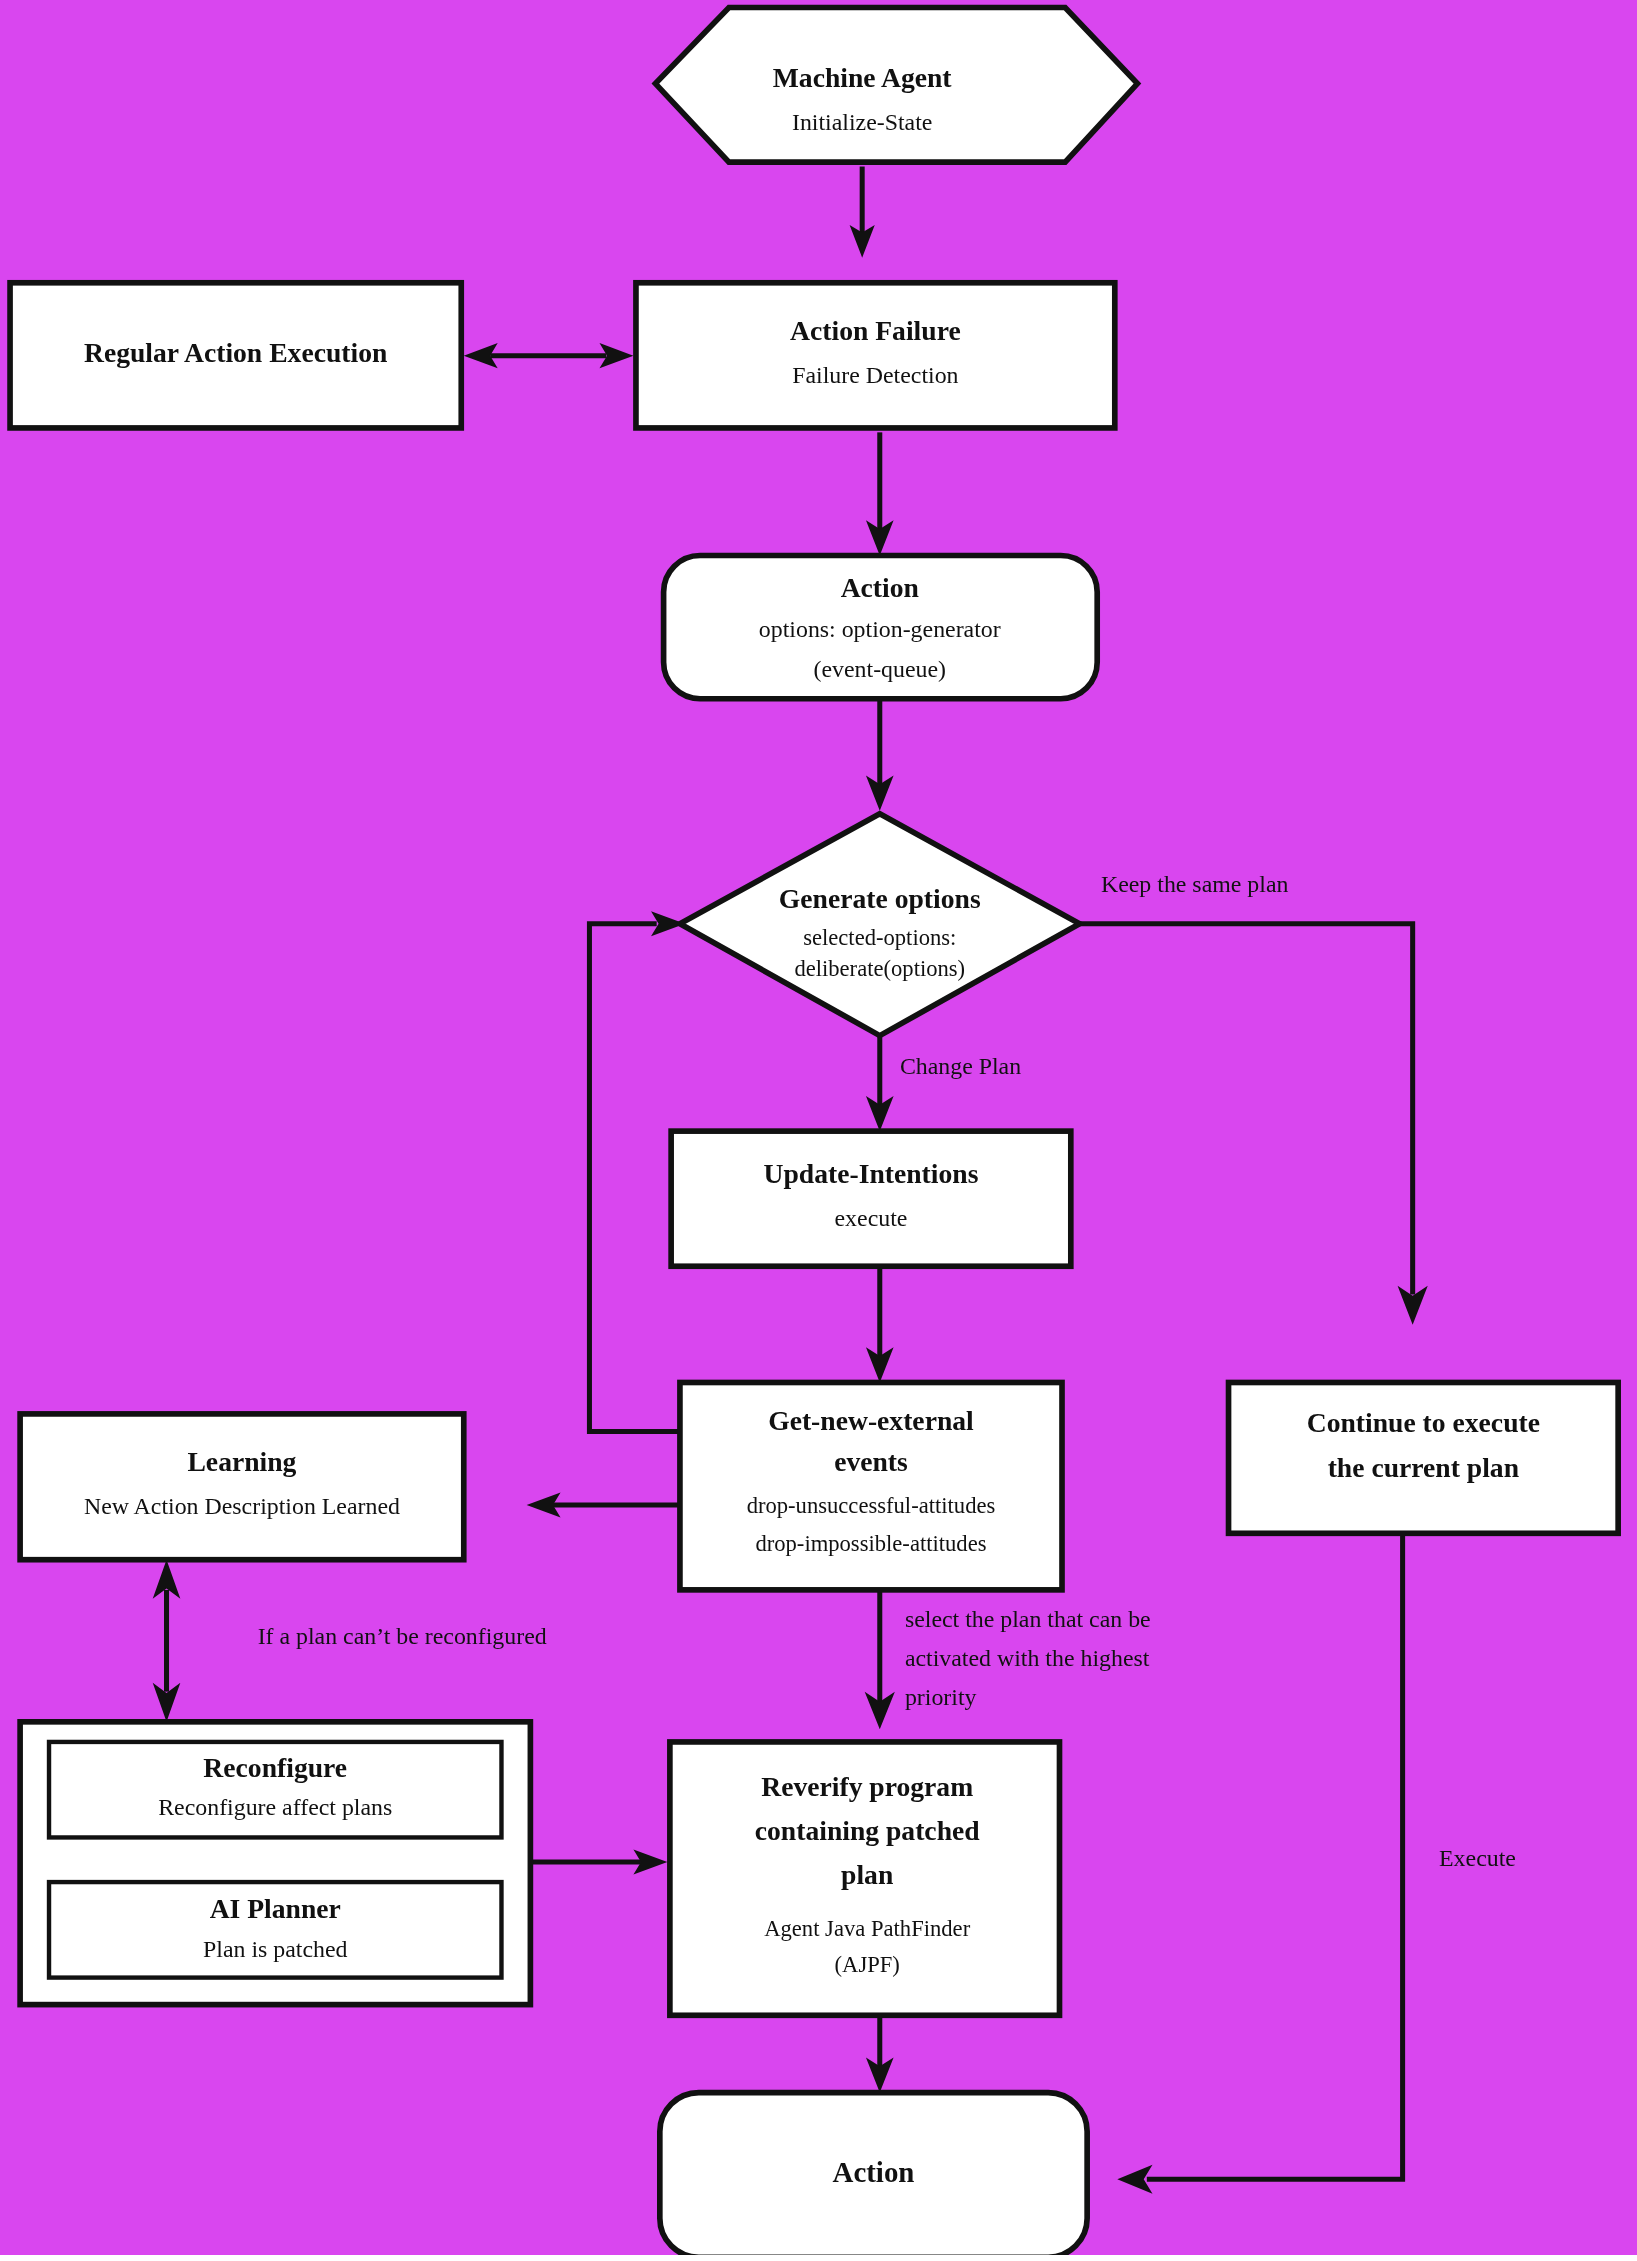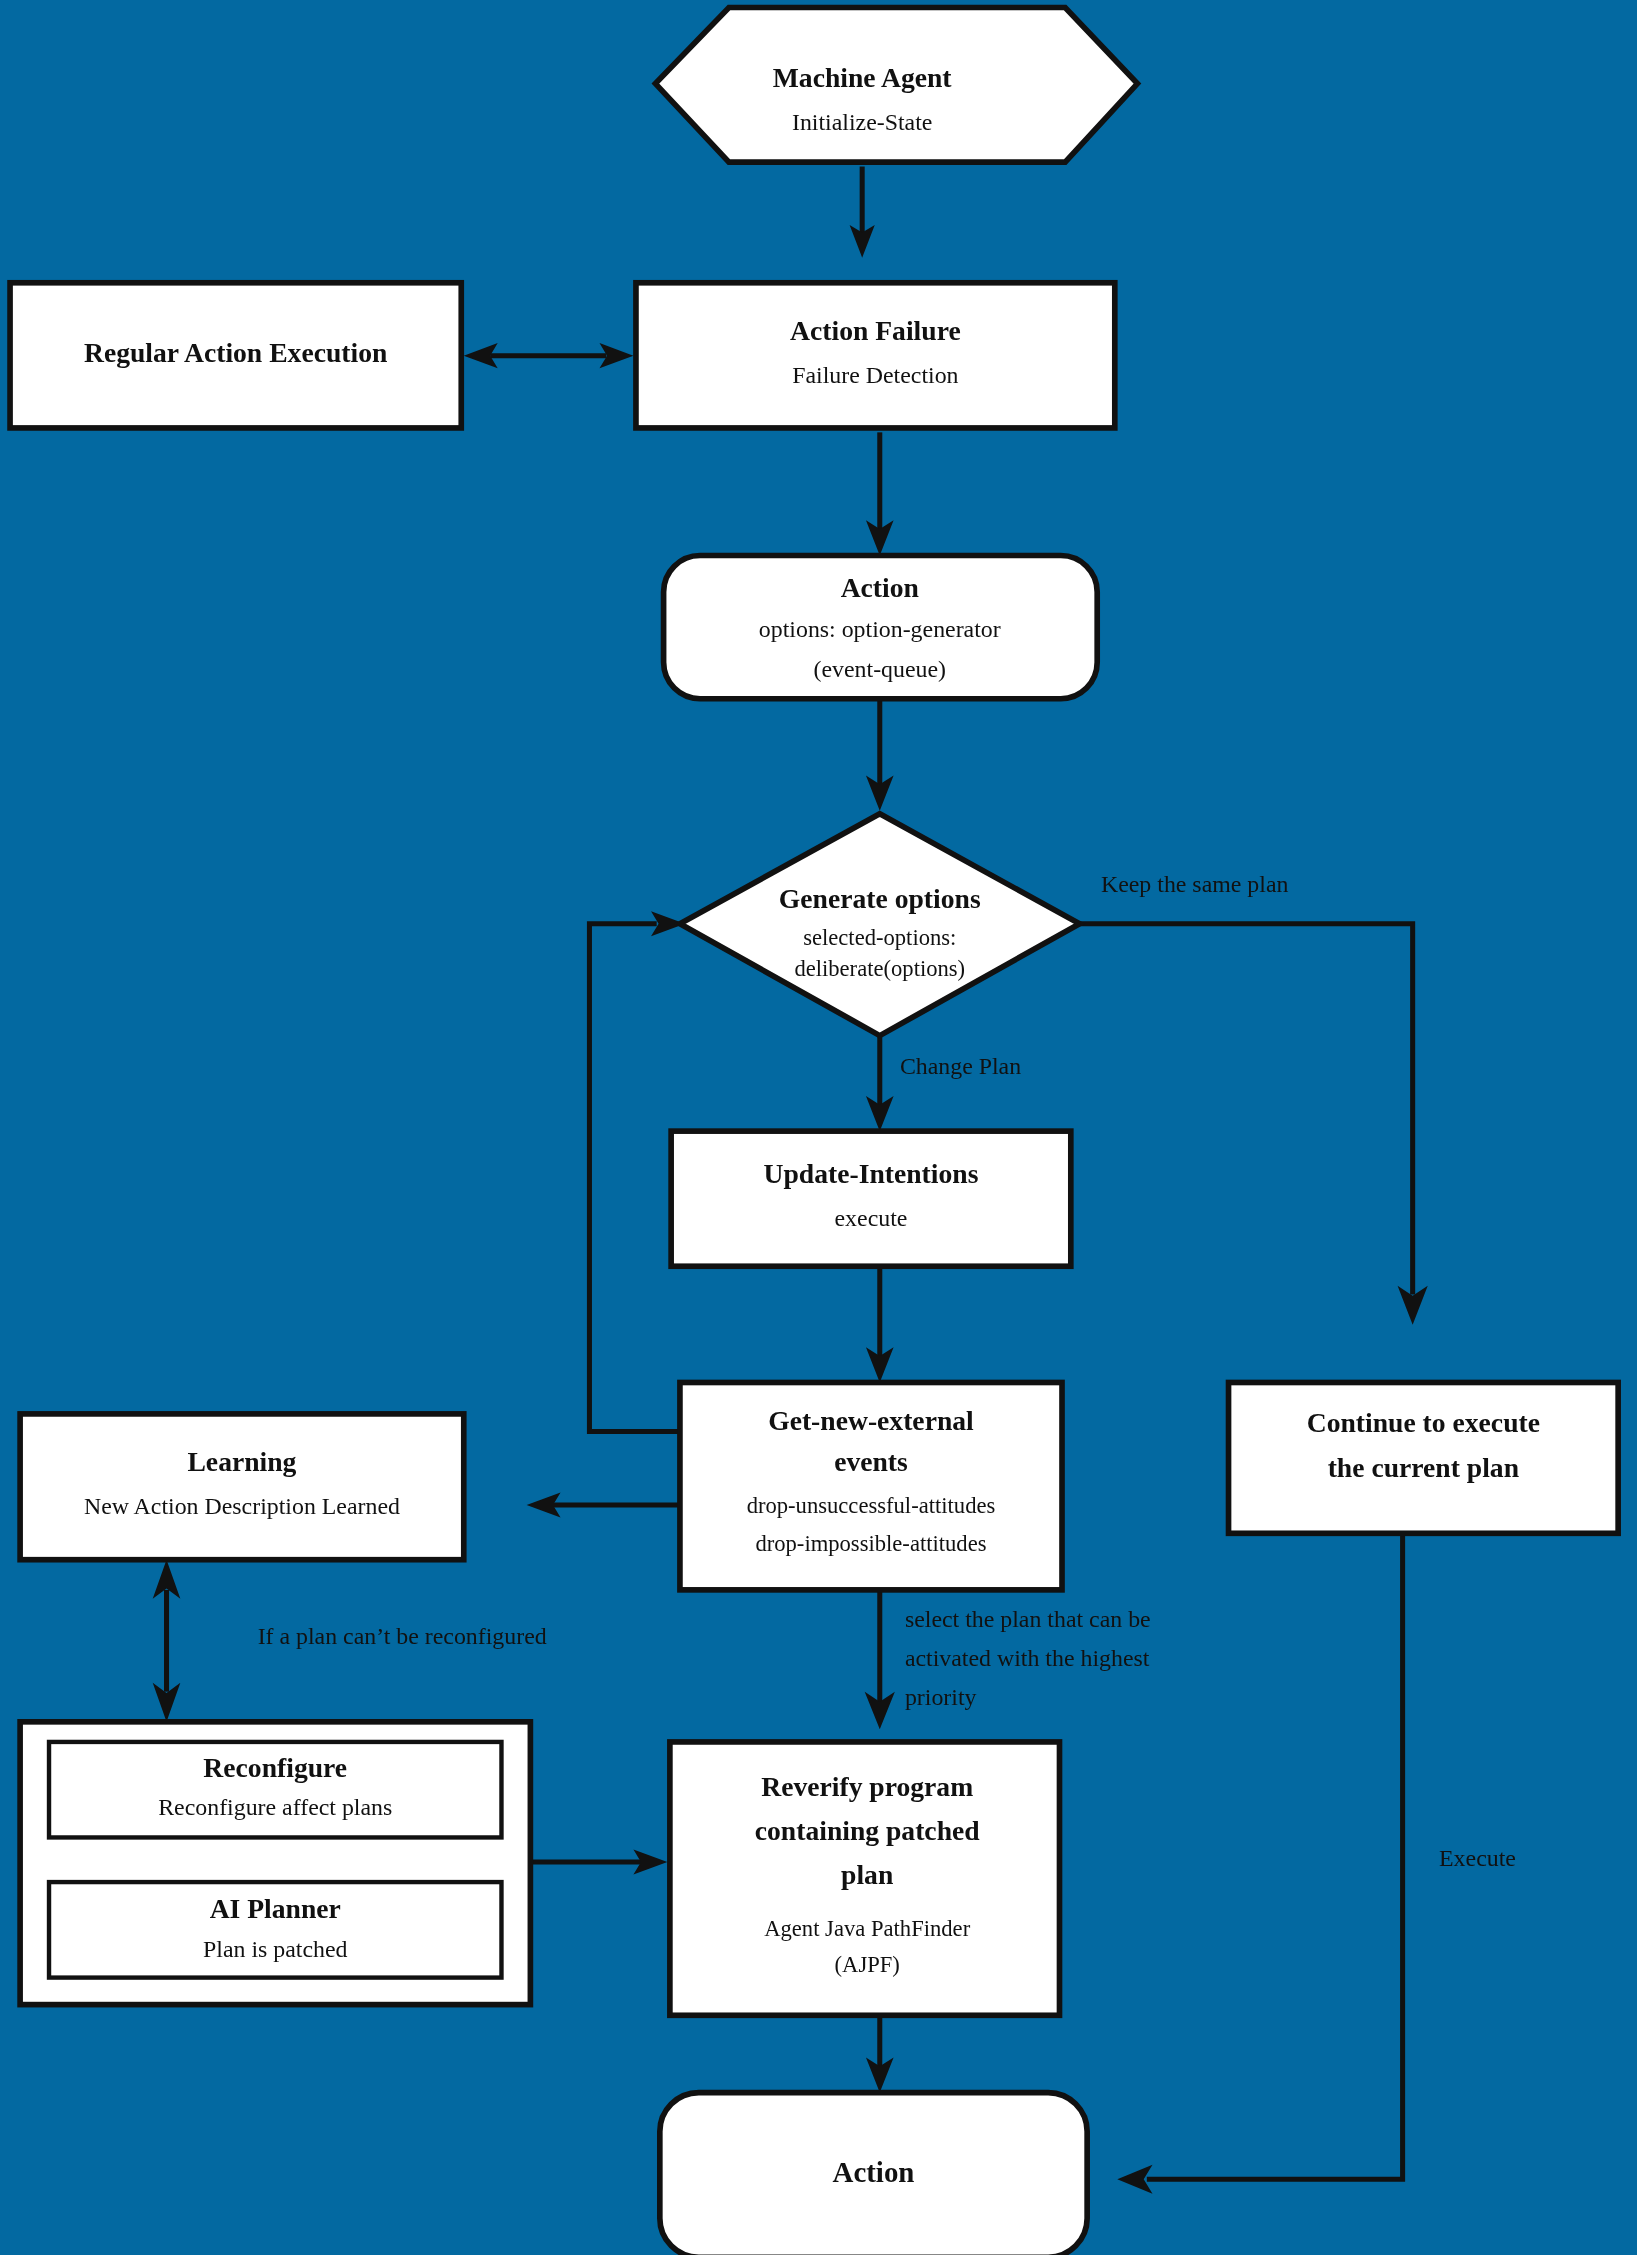--- a/index.html
+++ b/index.html
@@ -7,21 +7,21 @@
     padding: 0;
     background: #ffffff;
   }
   body {
     font-family: "Liberation Serif", "DejaVu Serif", serif;
   }
   #diagram-root {
     position: relative;
     width: 1637px;
     height: 2255px;
-    background: #0369a1;
+    background: #d946ef;
     overflow: hidden;
   }
   svg.flow {
     position: absolute;
     top: 0;
     left: 0;
     width: 1637px;
     height: 2261px;
   }
   .shape-stroke {

